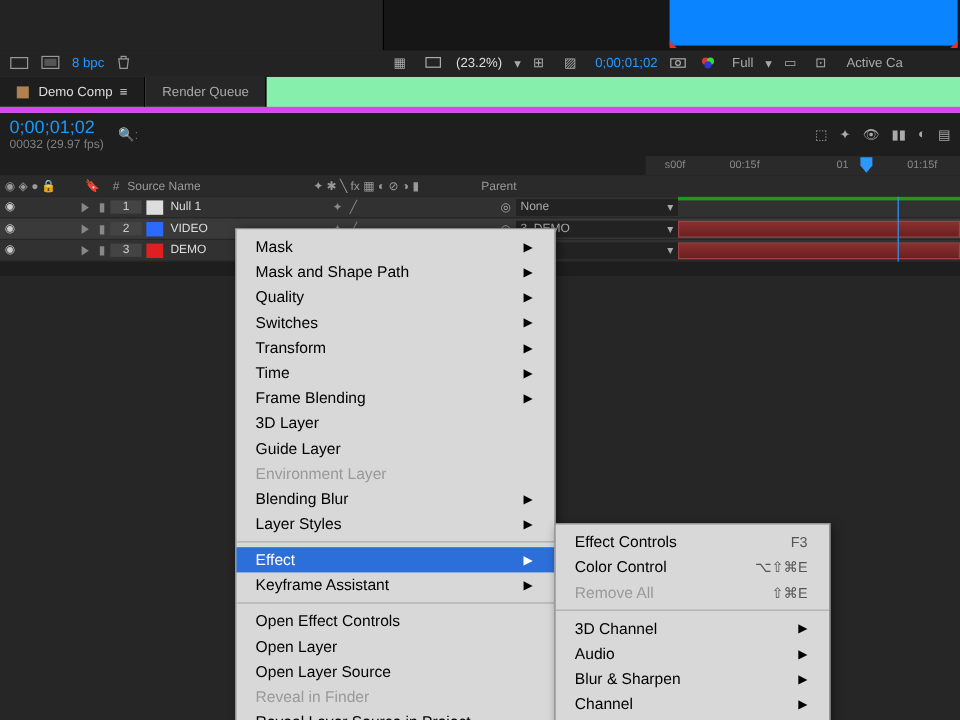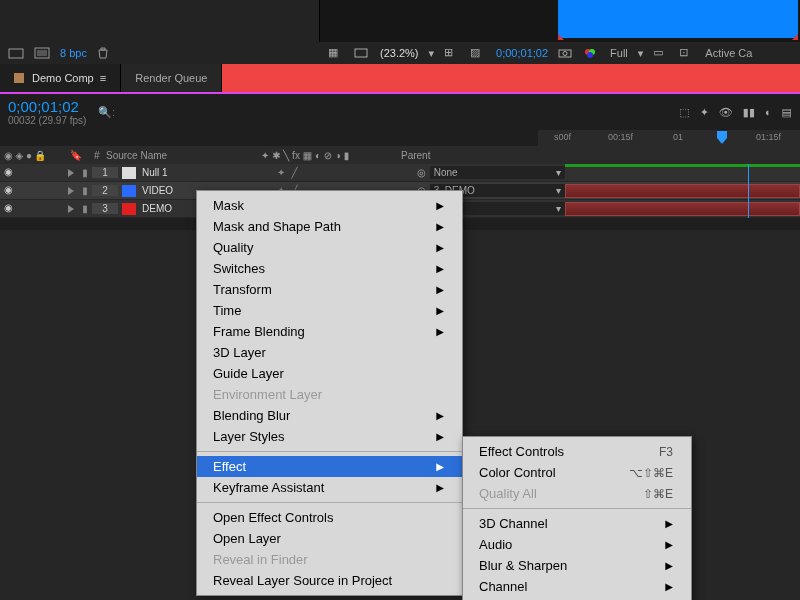--- a/index.html
+++ b/index.html
@@ -17,21 +17,21 @@
 
 .status { height:22px; display:flex; }
 .status-l { width:320px; background:#232323; display:flex; align-items:center; gap:10px; padding:0 8px; }
 .status-r { flex:1; background:#232323; display:flex; align-items:center; gap:10px; padding:0 8px; color:#aaa; }
 .ico { width:16px; height:14px; display:inline-block; }
 .bpc { color:#2a98ff; }
 .zoom { color:#ddd; }
 .tc { color:#2a98ff; }
 
 
-.tabs { height:30px; background:#ef4444; display:flex; border-bottom:2px solid #d946ef; }
+.tabs { height:30px; background:#86efac; display:flex; border-bottom:5px solid #d946ef; }
 .tab { display:flex; align-items:center; padding:0 14px; color:#aaa; background:#262626; border-right:1px solid #000; }
 .tab.active { background:#1e1e1e; color:#ddd; }
 .tab .sq { width:10px; height:10px; background:#b08050; margin-right:8px; }
 
 
 .comp-head { height:36px; display:flex; align-items:center; padding:0 8px; gap:12px; }
 .comp-tc { color:#159aff; font-size:15px; }
 .comp-sub { color:#808080; font-size:10px; }
 .comp-icons { margin-left:auto; display:flex; gap:10px; color:#aaa; }
 
@@ -159,21 +159,21 @@
     <span>◐</span>
     <span>▤</span>
   </div>
 </div>
 
 <div class="ruler-row">
   <div class="ruler-l"></div>
   <div class="ruler">
     <span style="left:16px">s00f</span>
     <span style="left:70px">00:15f</span>
-    <span style="left:135px">01</span>
+    <span style="left:159px">01</span>
     <span style="left:218px">01:15f</span>
     <div class="playhead">
         <svg width="12" height="16">
           <path d="M1 1h10v7l-5 6-5-6z" fill="#2a98ff"></path>
         </svg>
       </div>
   </div>
 </div>
 
 <div class="col-head">
@@ -341,38 +341,41 @@
       <span>Keyframe Assistant</span>
       <span class="sub-arrow">▶</span>
     </div>
     <div class="menu-sep"></div>
     <div class="menu-item">
       <span>Open Effect Controls</span>
     </div>
     <div class="menu-item">
       <span>Open Layer</span>
     </div>
+    <div class="menu-item">
+      <span>Open Layer Source</span>
+    </div>
     <div class="menu-item disabled">
       <span>Reveal in Finder</span>
     </div>
     <div class="menu-item">
       <span>Reveal Layer Source in Project</span>
     </div>
   </div>
 <div class="menu sub-menu" id="sub-menu">
     <div class="menu-item">
       <span>Effect Controls</span>
       <span class="shortcut">F3</span>
     </div>
     <div class="menu-item">
       <span>Color Control</span>
       <span class="shortcut">⌥⇧⌘E</span>
     </div>
     <div class="menu-item disabled">
-      <span>Quality All</span>
+      <span>Remove All</span>
       <span class="shortcut">⇧⌘E</span>
     </div>
     <div class="menu-sep"></div>
     <div class="menu-item">
       <span>3D Channel</span>
       <span class="sub-arrow">▶</span>
     </div>
     <div class="menu-item">
       <span>Audio</span>
       <span class="sub-arrow">▶</span>

